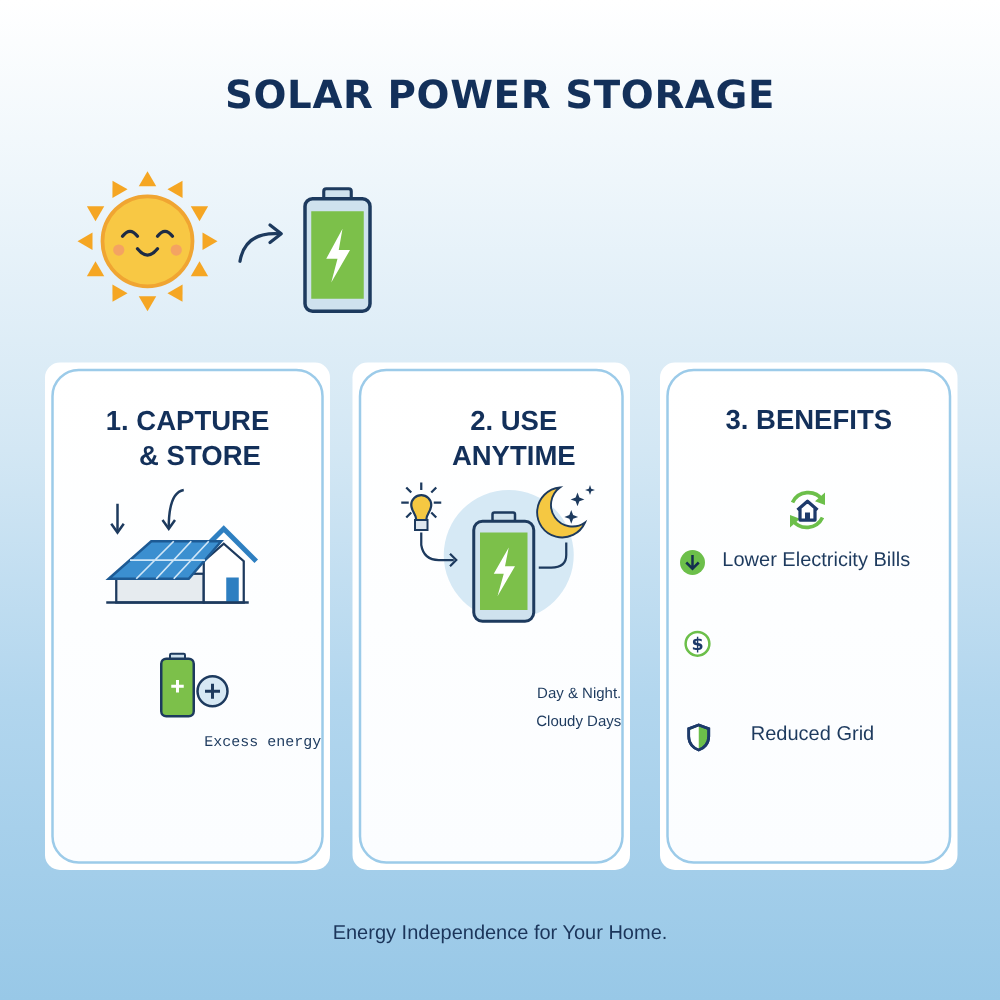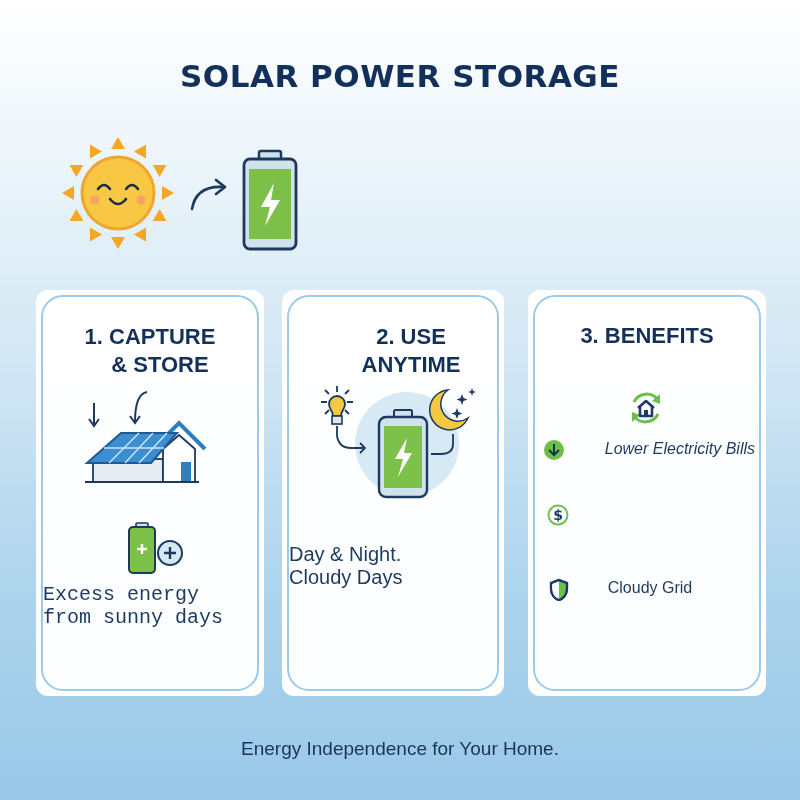--- a/index.html
+++ b/index.html
@@ -25,29 +25,29 @@
   .card-inner {
     position: relative; width: 100%; height: 100%;
     border: 2px solid #9ccbe9; border-radius: 22px;
     background: linear-gradient(180deg,#ffffff, #fbfdff);
   }
   .card-title {
     position: absolute; left: 0; width: 100%; text-align: center;
     font-weight: 700; font-size: 22px; line-height: 28px; color: #13305a;
   }
   .card-text {
-    position: absolute; left: 0; width: 100%; text-align: left;
-    font-size: 20px; line-height: 23px; color: #1d3a5e;
+    position: absolute; left: 0; width: 100%; text-align: right;
+    font-size: 12px; line-height: 23px; color: #1d3a5e;
   }
   .benefit-row { position: absolute; left: 0; width: 100%; }
   .benefit-icon { position: absolute; }
   .benefit-text { position: absolute; font-size: 16px; line-height: 23px; color: #1d3a5e; text-align: center; }
   .footer {
     position: absolute; left: 0; top: 738px; width: 800px; text-align: center;
-    font-size: 19px; color: #1b355a;
+    font-size: 16px; color: #1b355a;
   }
 </style>
 </head>
 <body>
 
 <div class="title">
   <div>SOLAR POWER STORAGE</div>
 </div>
 
 <div class="hero">
@@ -112,21 +112,20 @@
     </svg>
     <svg style="position:absolute; left:82px; top:224px;" width="70" height="60" viewBox="0 0 70 60">
       <rect x="11" y="2" width="12" height="5" rx="1" fill="#cfe2ee" stroke="#1d3a5e" stroke-width="1.6"></rect>
       <rect x="4" y="6" width="26" height="46" rx="4" fill="#7cc04a" stroke="#1d3a5e" stroke-width="2"></rect>
       <path d="M12,28 h10 M17,23 v10" stroke="#fff" stroke-width="2.4"></path>
       <circle cx="45" cy="32" r="12" fill="#d6e8f4" stroke="#1d3a5e" stroke-width="2"></circle>
       <path d="M39,32 h12 M45,26 v12" stroke="#1d3a5e" stroke-width="2.4"></path>
     </svg>
     <div class="card-text" style="top:286px;font-family:Liberation Mono, monospace;">
       <div>Excess energy</div>
-      <div>from sunny days</div>
     </div>
   </div>
 </div>
 
 <div class="card" style="left:282px; width:222px;">
   <div class="card-inner">
     <div class="card-title" style="top:26px; font-size:22px;padding-left:36px;">2. USE ANYTIME</div>
     <svg style="position:absolute; left:28px; top:85px;" width="160" height="120" viewBox="0 0 160 120">
       <circle cx="90" cy="62" r="52" fill="#d6e9f5"></circle>
       <g>
@@ -167,38 +166,38 @@
       <polygon points="6,34 6,24 14,27" fill="#6cbf4a"></polygon>
       <path d="M12,20 l8,-7 8,7 M14,19 v9 h12 v-9" stroke="#1d3a6a" stroke-width="2.6" fill="none" stroke-linejoin="round"></path>
       <rect x="18" y="22" width="4" height="6" fill="#1d3a6a"></rect>
     </svg>
 
     <div class="benefit-row" style="top:140px;">
       <svg class="benefit-icon" style="left:9px; top:3px;" width="20" height="20" viewBox="0 0 20 20">
         <circle cx="10" cy="10" r="10" fill="#6cbf4a"></circle>
         <path d="M10,4 v11 M5,10 l5,5 5,-5" stroke="#14304f" stroke-width="2" fill="none"></path>
       </svg>
-      <div class="benefit-text" style="left:40px; width:180px; text-align:right;font-style:italic;">Lower Electricity Bills</div>
+      <div class="benefit-text" style="left:28px; width:180px; text-align:center;">Lower Electricity Bills</div>
     </div>
 
     <div class="benefit-row" style="top:203px;">
       <svg class="benefit-icon" style="left:12px; top:4px;" width="22" height="22" viewBox="0 0 22 22">
         <circle cx="11" cy="11" r="9.5" fill="#ffffff" stroke="#6cbf4a" stroke-width="2"></circle>
         <text x="11" y="16" text-anchor="middle" font-size="14" font-weight="700" fill="#1d3a6a" font-family="DejaVu Sans, sans-serif">$</text>
       </svg>
       <div class="benefit-text" style="left:40px; width:150px;">
       </div>
     </div>
 
     <div class="benefit-row" style="top:279px;">
       <svg class="benefit-icon" style="left:14px; top:2px;" width="20" height="24" viewBox="0 0 20 24">
         <path d="M10,2 L18,5 V11 C18,17 14,21 10,22 C6,21 2,17 2,11 V5 Z" fill="#6cbf4a" stroke="#1d3a6a" stroke-width="2.2"></path>
         <path d="M10,3 V21 C6,20 3,16 3,11 V6 Z" fill="#ffffff"></path>
         <path d="M10,2 L18,5 V11 C18,17 14,21 10,22 C6,21 2,17 2,11 V5 Z" fill="none" stroke="#1d3a6a" stroke-width="2.2"></path>
       </svg>
       <div class="benefit-text" style="left:40px; width:150px;">
-        <div>Cloudy Grid</div>
+        <div>Reduced Grid</div>
       </div>
     </div>
   </div>
 </div>
 
 <div class="footer">Energy Independence for Your Home.</div>
 
 </body></html>

